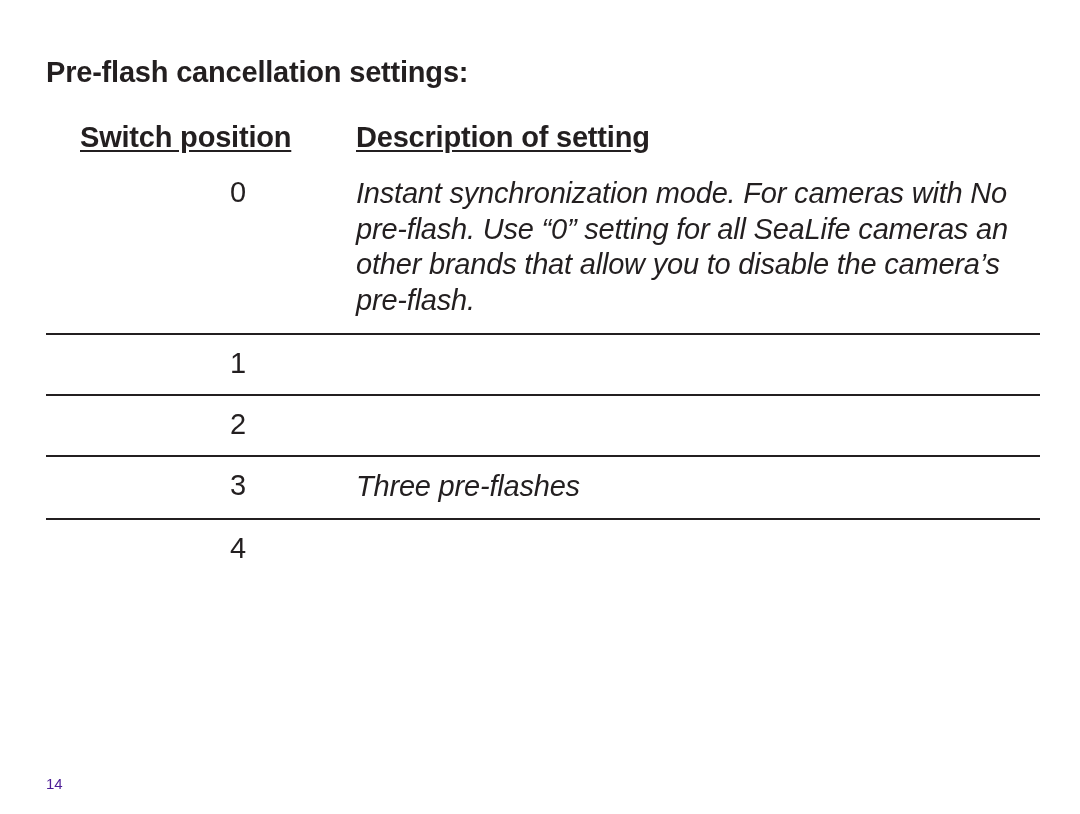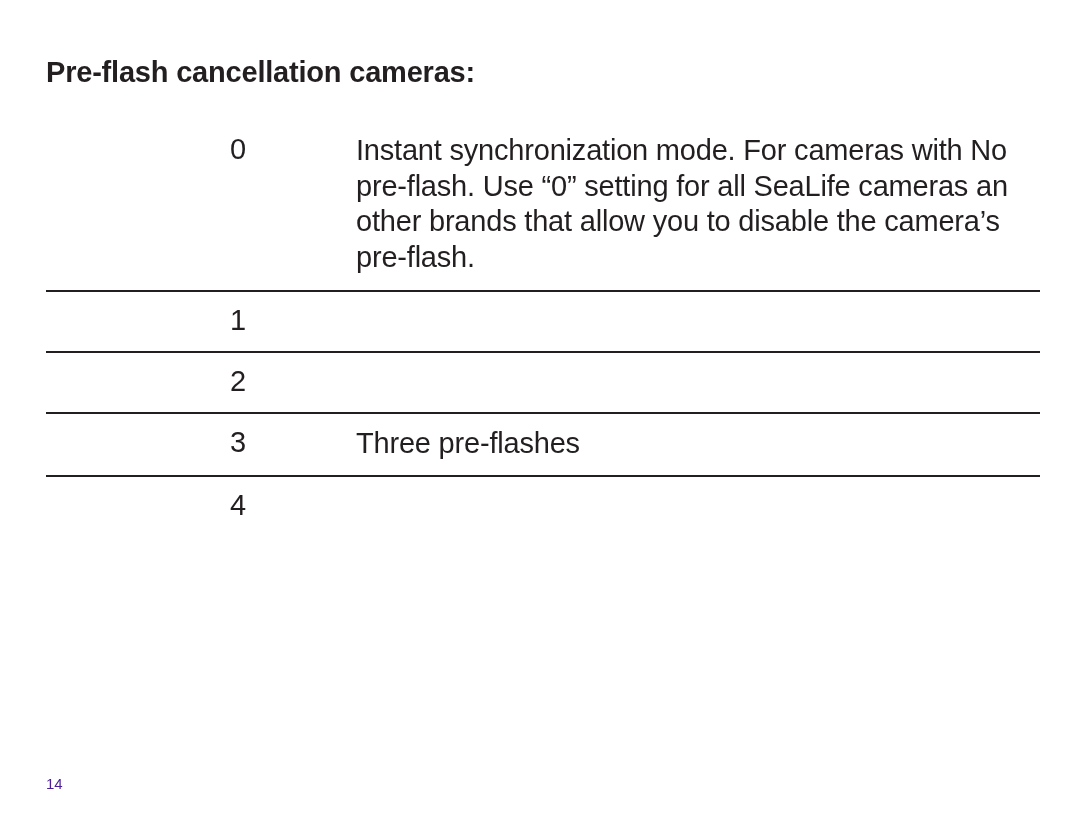--- a/index.html
+++ b/index.html
@@ -73,39 +73,44 @@
     width: 80px;
     text-align: center;
     margin-left: 74px;
   }
   .row .desc {
     flex: 1;
     font-size: 29px;
     line-height: 1.23;
     letter-spacing: -0.2px;
     padding-right: 6px;
+    font-style: italic;
   }
   .pagenum {
     position: absolute;
     left: 46px;
     bottom: 22px;
     font-size: 15px;
     color: #4c1d95;
   }
 </style>
 </head>
 <body>
 
 <div class="page">
 
-  <div class="heading">Pre-flash cancellation cameras:</div>
+  <div class="heading">Pre-flash cancellation settings:</div>
 
 
   <div class="table-wrap">
 
+    <div class="thead">
+      <div class="col-pos">Switch position</div>
+      <div class="col-desc">Description of setting</div>
+    </div>
 
     <div class="row">
       <div class="pos"><span class="pos-inner">0</span></div>
       <div class="desc">Instant synchronization mode. For cameras with No pre-flash. Use “0” setting for all SeaLife cameras an other brands that allow you to disable the camera’s pre-flash.</div>
     </div>
 
     <div class="row">
       <div class="pos"><span class="pos-inner">1</span></div>
     </div>
 

